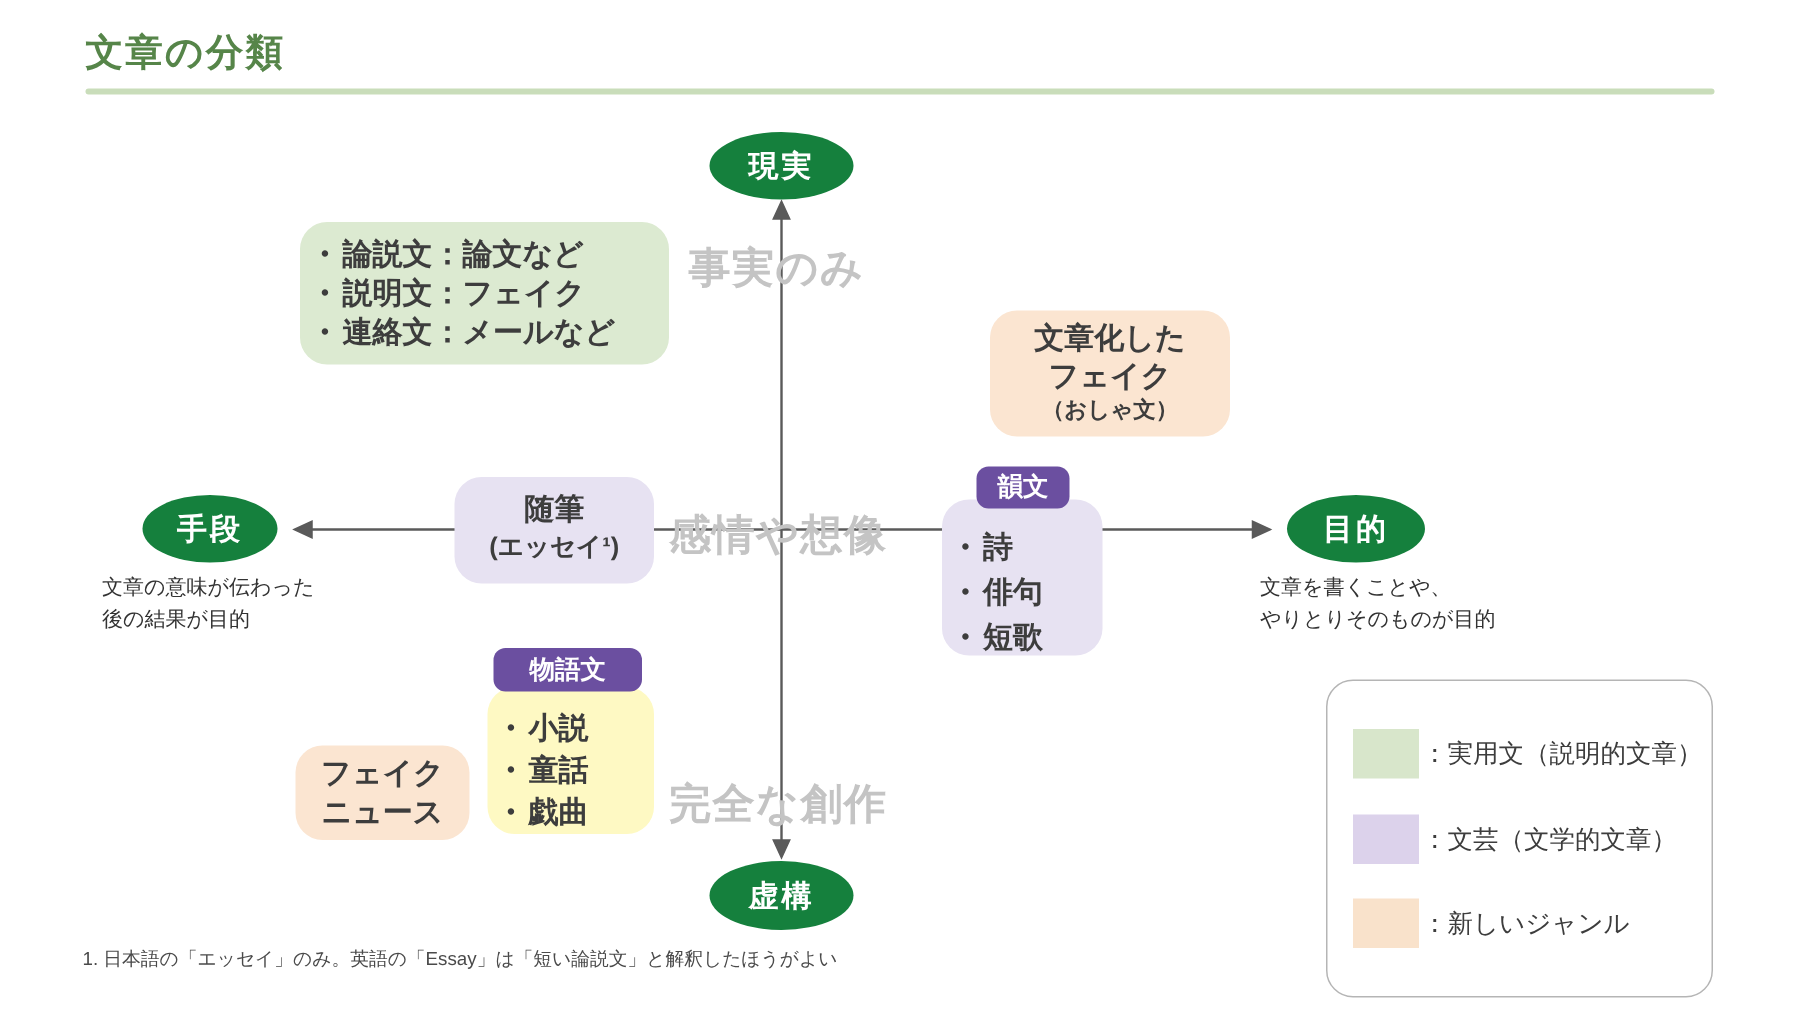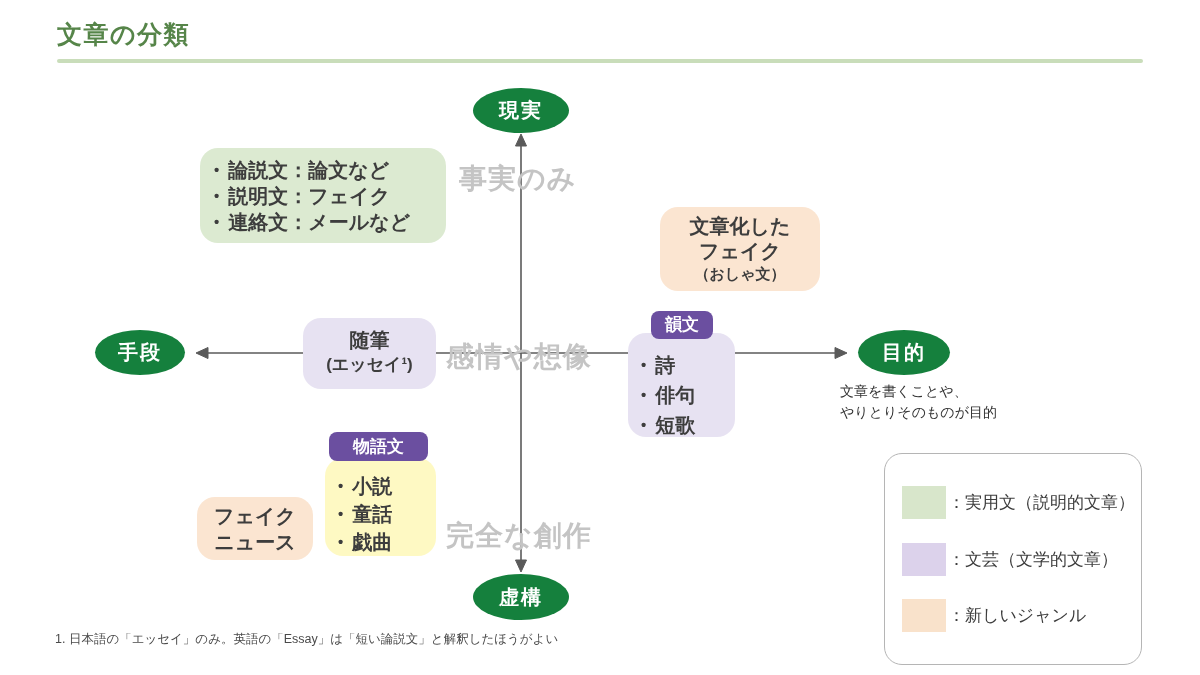--- a/index.html
+++ b/index.html
@@ -74,20 +74,24 @@
 
   <div class="wm" id="wm-top">事実のみ</div>
   <div class="wm" id="wm-mid">感情や想像</div>
   <div class="wm" id="wm-bottom">完全な創作</div>
 
   <div class="node" id="node-top">現実</div>
   <div class="node" id="node-bottom">虚構</div>
   <div class="node" id="node-left">手段</div>
   <div class="node" id="node-right">目的</div>
 
+  <div class="note" id="note-left">
+    <div>文章の意味が伝わった</div>
+    <div>後の結果が目的</div>
+  </div>
   <div class="note" id="note-right">
     <div>文章を書くことや、</div>
     <div>やりとりそのものが目的</div>
   </div>
 
   <div class="box" id="box-practical">
     <div class="li">論説文：論文など</div>
     <div class="li">説明文：フェイク</div>
     <div class="li">連絡文：メールなど</div>
   </div>

